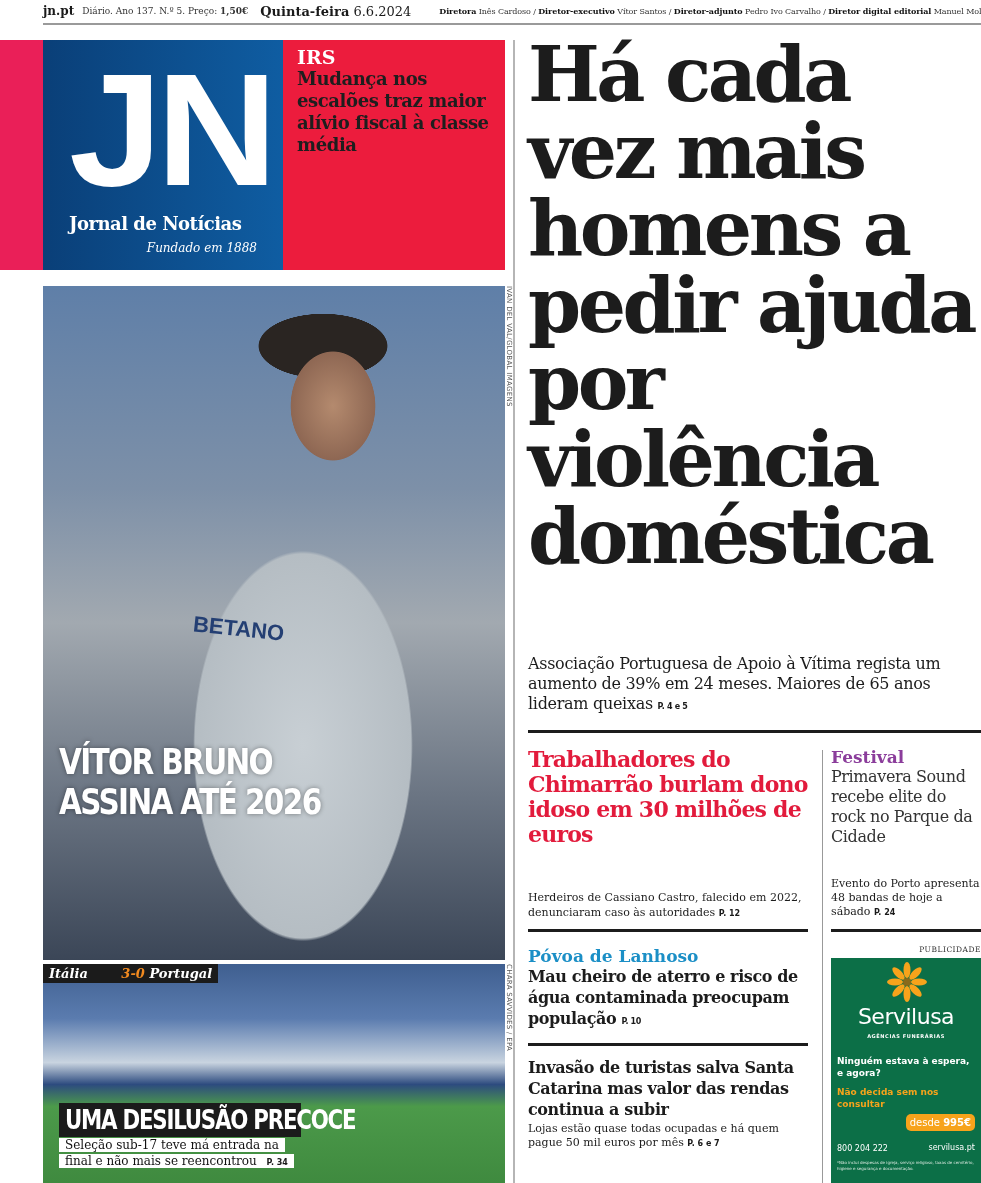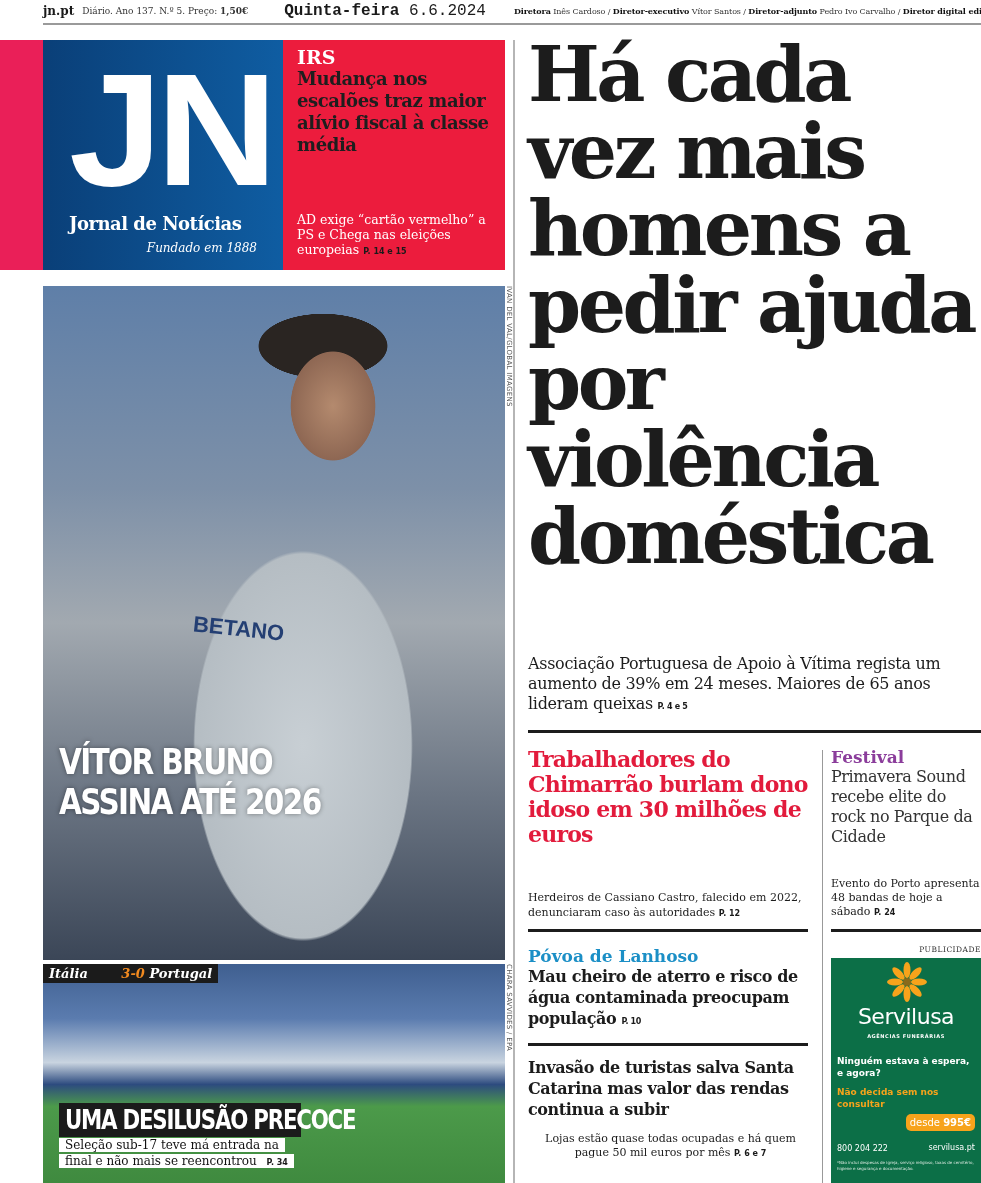--- a/index.html
+++ b/index.html
@@ -4,21 +4,21 @@
 <style>
   * { box-sizing: border-box; margin: 0; padding: 0; }
   html, body { width: 981px; height: 1183px; background: #ffffff; overflow: hidden; }
   body { position: relative; font-family: "DejaVu Serif", serif; color: #1a1a1a; }
 
   
   .topbar { position: absolute; left: 43px; top: 0; width: 938px; height: 22px; display: flex; align-items: center; font-size: 9px; white-space: nowrap; }
   .topbar .site { font-weight: bold; font-size: 12px; margin-right: 8px; }
   .topbar .issue { color: #333; margin-right: 4px; }
   .topbar .issue b { font-weight: bold; }
-  .topbar .date { font-size: 16px; margin-left: 32px; margin-right: 28px; font-family: Liberation Mono, monospace; }
+  .topbar .date { font-size: 13px; margin-left: 8px; margin-right: 28px; }
   .topbar .date b { font-weight: bold; }
   .topbar .staff { font-size: 8px; color: #333; letter-spacing: -0.1px; }
   .topbar .staff b { color: #111; }
   .topline { position: absolute; left: 43px; top: 23px; width: 938px; height: 2px; background: #9a9a9a; }
 
   
   .pinkstrip { position: absolute; left: 0; top: 40px; width: 43px; height: 230px; background: #ea1f58; }
   .logo { position: absolute; left: 43px; top: 40px; width: 240px; height: 230px; background: linear-gradient(90deg,#0a3f78 0%,#0f5da2 100%); }
   .logo .jn { position: absolute; left: 26px; top: 10px; font-family: "Liberation Sans", sans-serif; font-weight: bold; color: #fff; font-size: 160px; line-height: 160px; letter-spacing: -6px; transform: scaleX(1.05); transform-origin: left; }
   .logo .name { position: absolute; left: 26px; top: 173px; color: #fff; font-family: "DejaVu Serif", serif; font-weight: bold; font-size: 18px; letter-spacing: -0.5px; text-align: right; }
@@ -76,21 +76,21 @@
   .fsub { position: absolute; left: 831px; top: 877px; width: 150px; font-size: 11px; line-height: 14px; color: #1c1c1c; }
 
   
   .kick-blue { color: #1b8fc6; font-weight: bold; }
   .s2 { position: absolute; left: 528px; top: 946px; width: 280px; }
   .s2 .k { font-size: 17px; line-height: 20px; }
   .s2 .h { font-weight: bold; font-size: 16px; line-height: 21px; letter-spacing: -0.4px; color: #1c1c1c; }
   .s3 { position: absolute; left: 528px; top: 1057px; width: 285px; }
   .s3 .k { font-size: 17px; line-height: 20px; }
   .s3 .h { font-weight: bold; font-size: 16px; line-height: 21px; letter-spacing: -0.4px; color: #1c1c1c; }
-  .s3 .sub { margin-top: 12px; font-size: 11px; line-height: 14px; color: #1c1c1c; text-align: center; }
+  .s3 .sub { margin-top: 2px; font-size: 11px; line-height: 14px; color: #1c1c1c; }
 
   
   .pub { position: absolute; left: 831px; top: 945px; width: 150px; text-align: right; font-size: 7.5px; letter-spacing: 0.5px; color: #333; }
   .ad { position: absolute; left: 831px; top: 958px; width: 150px; height: 265px; background: #0c6f47; color: #fff; font-family: "DejaVu Sans", sans-serif; padding: 0 6px; }
   .ad .flower { position: absolute; left: 56px; top: 4px; width: 40px; height: 40px; }
   .ad .brand { position: absolute; left: 0; width: 150px; top: 46px; text-align: center; font-size: 22px; letter-spacing: -0.5px; }
   .ad .tagline { position: absolute; left: 0; width: 150px; top: 75px; text-align: center; font-size: 5px; font-weight: bold; letter-spacing: 0.6px; }
   .ad .q { position: absolute; left: 6px; top: 97px; width: 140px; font-size: 9px; line-height: 12px; font-weight: bold; }
   .ad .cta { position: absolute; left: 6px; top: 128px; width: 140px; font-size: 9px; line-height: 12px; font-weight: bold; color: #f7a31b; }
   .ad .price { position: absolute; right: 6px; top: 156px; background: #f7a31b; padding: 3px 4px; font-size: 10px; border-radius: 5px; }
@@ -119,21 +119,20 @@
 <div class="pinkstrip"></div>
 <div class="logo">
   <div class="jn">JN</div>
   <div class="name">Jornal de Notícias</div>
   <div class="founded">Fundado em 1888</div>
 </div>
 
 <div class="irs">
   <div class="kicker">IRS</div>
   <div class="head">Mudança nos escalões traz maior alívio fiscal à classe média</div>
-  <div class="sub"><span>AD exige “cartão vermelho” a PS e Chega nas eleições europeias</span> <span class="pref">P. 14 e 15</span></div>
 </div>
 
 <div class="photo1">
   <div class="betano">BETANO</div>
   <div class="title">
     <div>VÍTOR BRUNO</div>
     <div>ASSINA ATÉ 2026</div>
   </div>
 </div>
 <div class="credit1">IVAN DEL VAL/GLOBAL IMAGENS</div>

